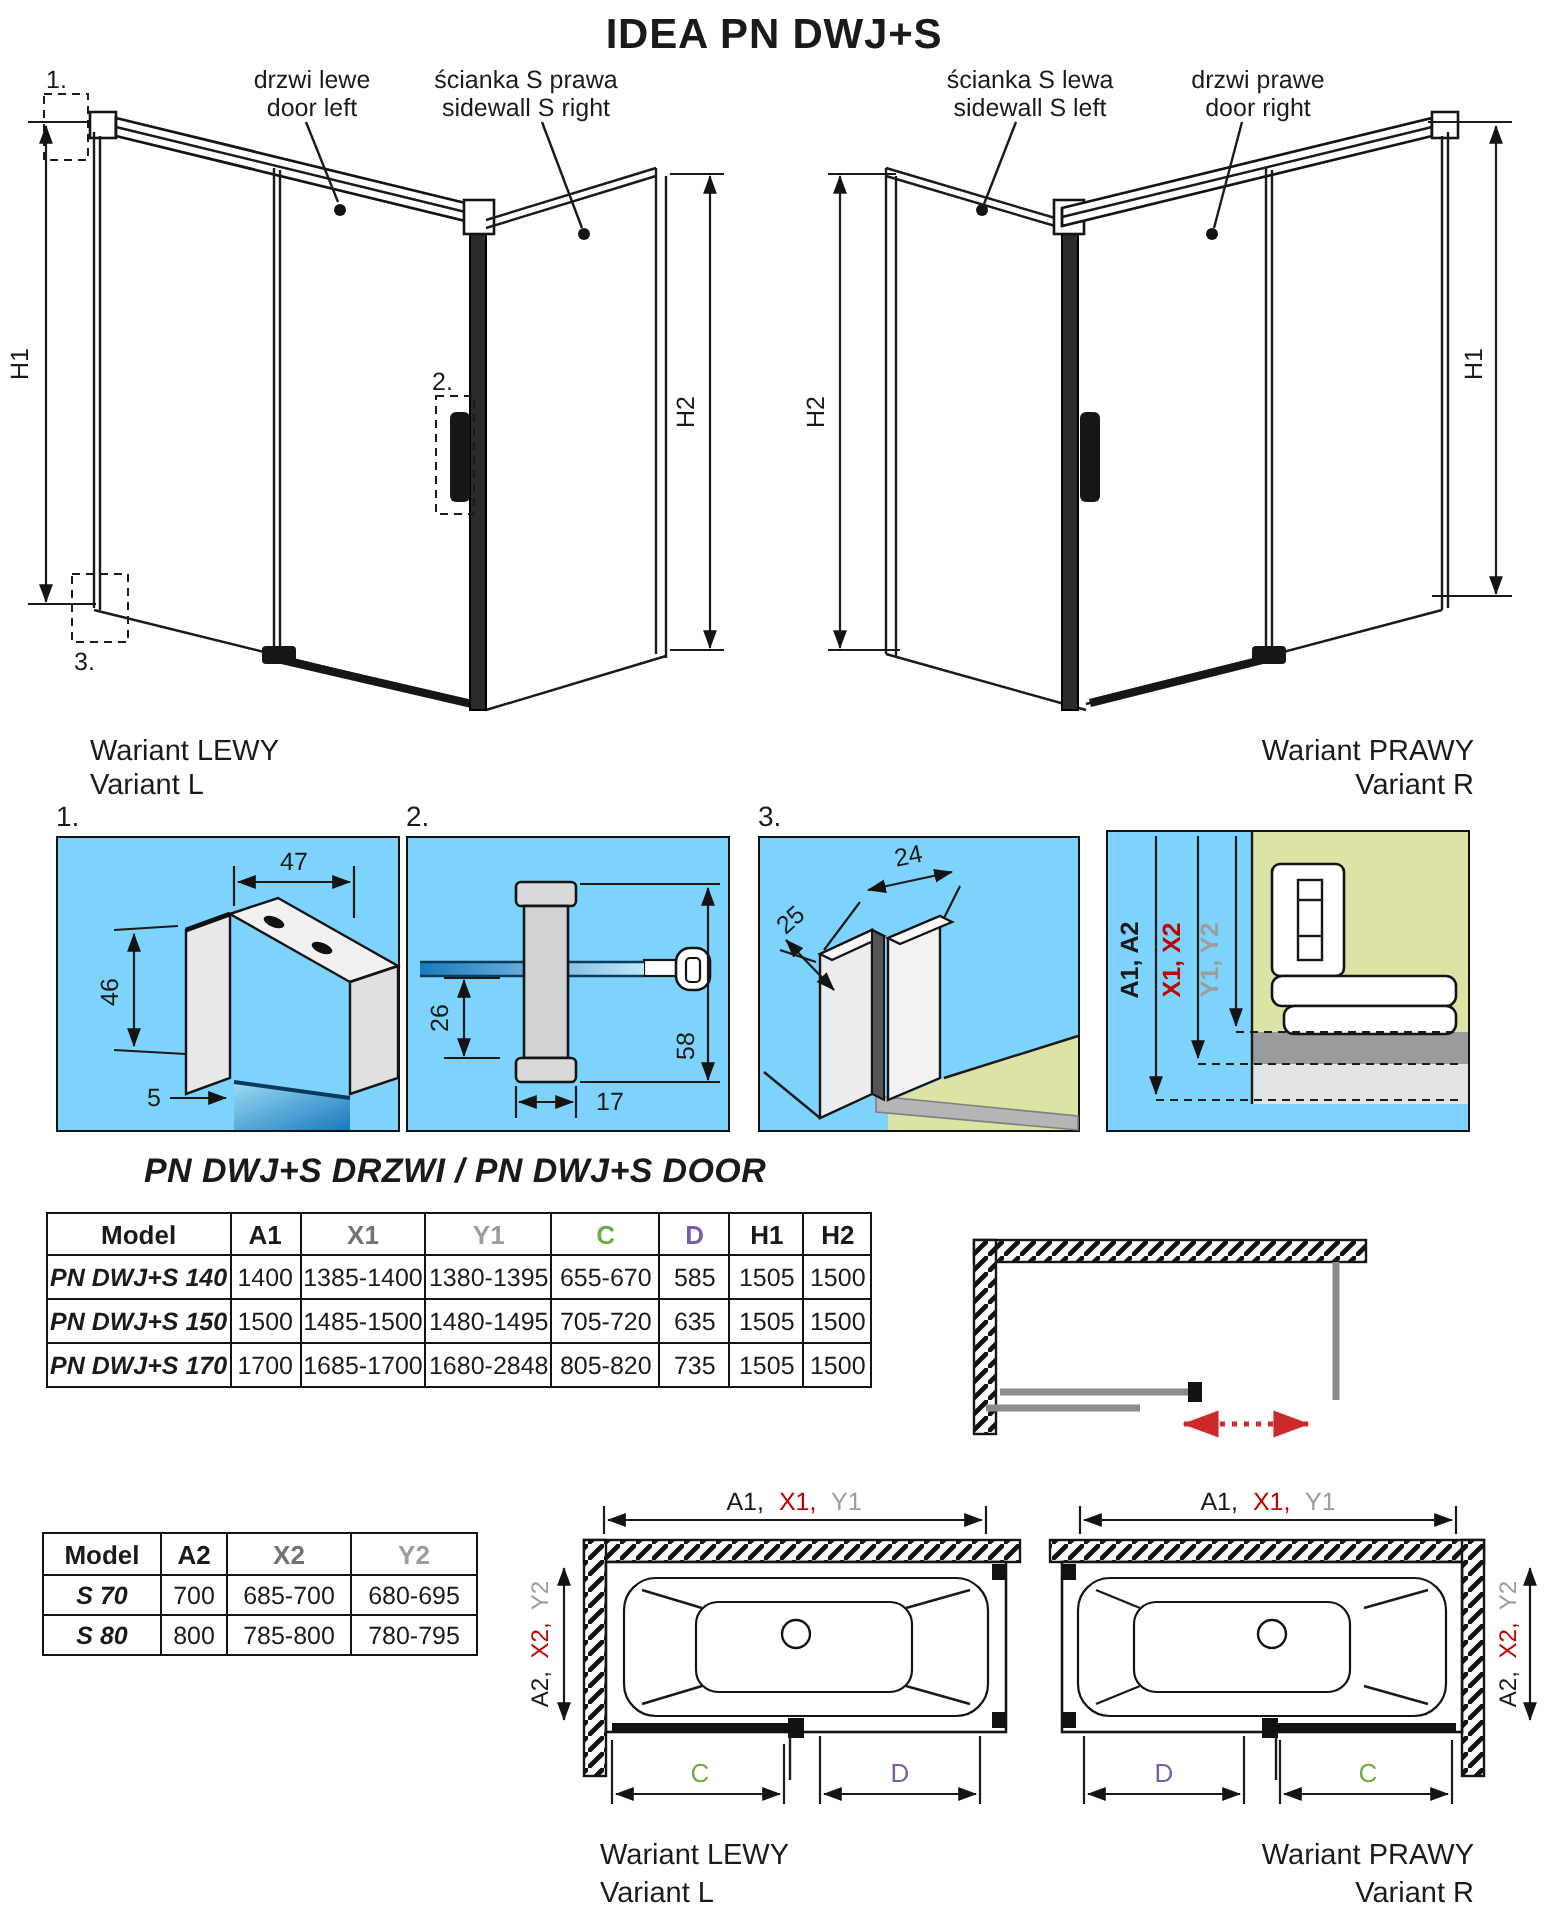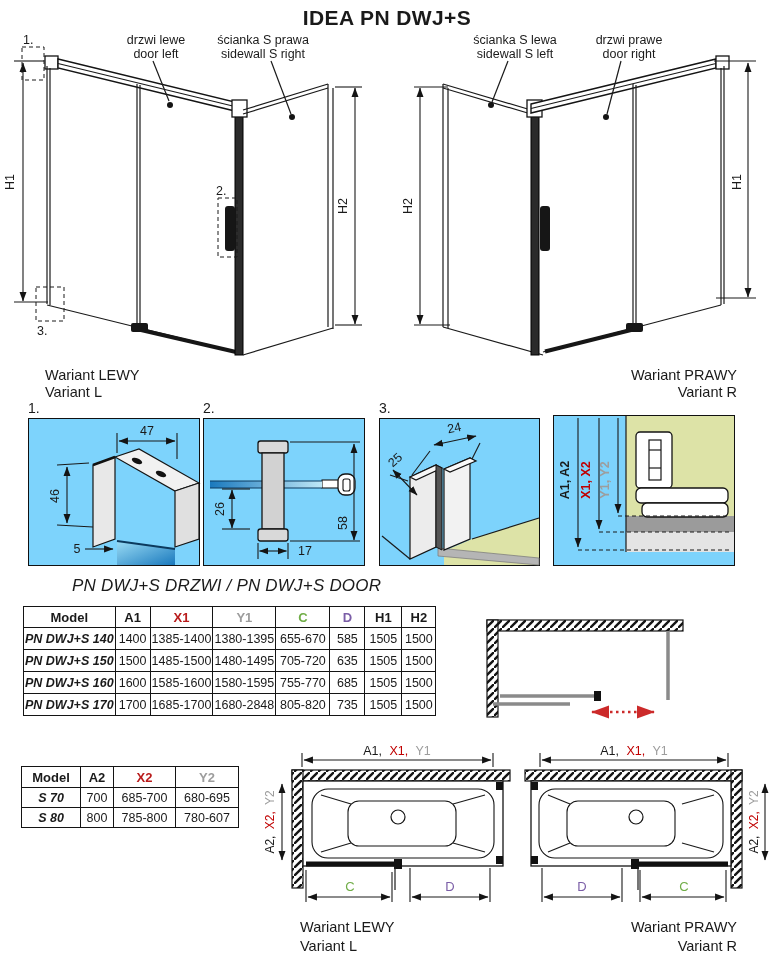--- a/index.html
+++ b/index.html
@@ -18,29 +18,29 @@
   .gy{fill:#9d9d9d;}
   .gn{fill:#70ad47;}
   .pu{fill:#7b5ea7;}
   .bold{font-weight:bold;}
   .dim{stroke:#1a1a1a;stroke-width:1.1;fill:none;}
   .thin{stroke:#1a1a1a;stroke-width:1.2;fill:none;}
   .thick{stroke:#161616;stroke-width:4;fill:none;}
   .dash{stroke:#1a1a1a;stroke-width:1;stroke-dasharray:4 3;fill:none;}
   .dlabel{position:absolute;font-size:14px;}
   .dbox{position:absolute;border:1.3px solid #111;box-sizing:border-box;background:#7dd3fc;}
-  .sec-heading{position:absolute;font-size:17px;font-weight:normal;font-style:italic;letter-spacing:.2px;}
+  .sec-heading{position:absolute;font-size:17px;font-weight:bold;font-style:italic;letter-spacing:.2px;}
   table.spec{position:absolute;border-collapse:collapse;table-layout:fixed;background:#fff;}
   table.spec th,table.spec td{border:1.6px solid #141414;text-align:center;vertical-align:middle;
       padding:0 1px;font-size:12.5px;overflow:hidden;white-space:nowrap;}
   table.spec th{font-weight:bold;font-size:13px;height:20px;}
   table.door td{height:21px;}
   table.side td{height:19px;}
   td.model{font-weight:bold;font-style:italic;font-size:12px;}
-  th.hred{color:#b91c1c;} th.hgy{color:#9d9d9d;} th.hgn{color:#70ad47;} th.hpu{color:#7b5ea7;}
+  th.hred{color:#737373;} th.hgy{color:#9d9d9d;} th.hgn{color:#70ad47;} th.hpu{color:#7b5ea7;}
 </style>
 </head>
 <body>
 
 <div class="page">
 
   <div class="title">IDEA PN DWJ+S</div>
 
   <svg class="abs" style="left:0;top:0" width="774" height="400" viewBox="0 0 774 400">
     <defs>
@@ -359,30 +359,20 @@
       <td class="model">PN DWJ+S 150</td>
       <td>1500</td>
       <td>1485-1500</td>
       <td>1480-1495</td>
       <td>705-720</td>
       <td>635</td>
       <td>1505</td>
       <td>1500</td>
     </tr>
     <tr>
-      <td class="model">PN DWJ+S 160</td>
-      <td>1600</td>
-      <td>1585-1600</td>
-      <td>1580-1595</td>
-      <td>755-770</td>
-      <td>685</td>
-      <td>1505</td>
-      <td>1500</td>
-    </tr>
-    <tr>
       <td class="model">PN DWJ+S 170</td>
       <td>1700</td>
       <td>1685-1700</td>
       <td>1680-2848</td>
       <td>805-820</td>
       <td>735</td>
       <td>1505</td>
       <td>1500</td>
     </tr>
   </tbody>
@@ -416,21 +406,21 @@
     <tr>
       <td class="model">S 70</td>
       <td>700</td>
       <td>685-700</td>
       <td>680-695</td>
     </tr>
     <tr>
       <td class="model">S 80</td>
       <td>800</td>
       <td>785-800</td>
-      <td>780-607</td>
+      <td>780-795</td>
     </tr>
   </tbody>
     </table>
 
   <svg class="abs" style="left:270px;top:740px" width="504" height="225" viewBox="0 0 504 225">
 
     <g>
       <g>
         <line class="dim" x1="34" y1="20" x2="221" y2="20" marker-start="url(#ar)" marker-end="url(#ar)"></line>
         <line class="dim" x1="32" y1="13" x2="32" y2="27"></line>

